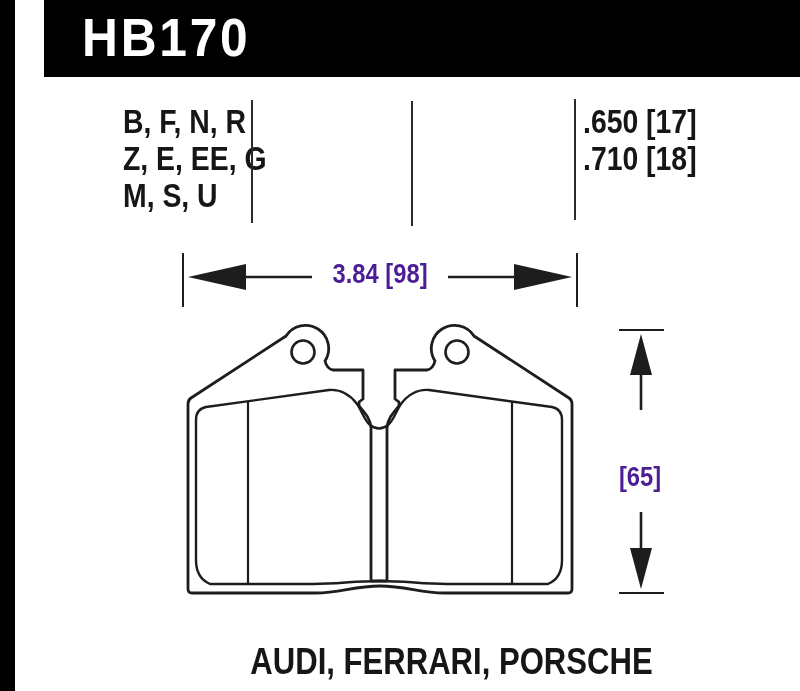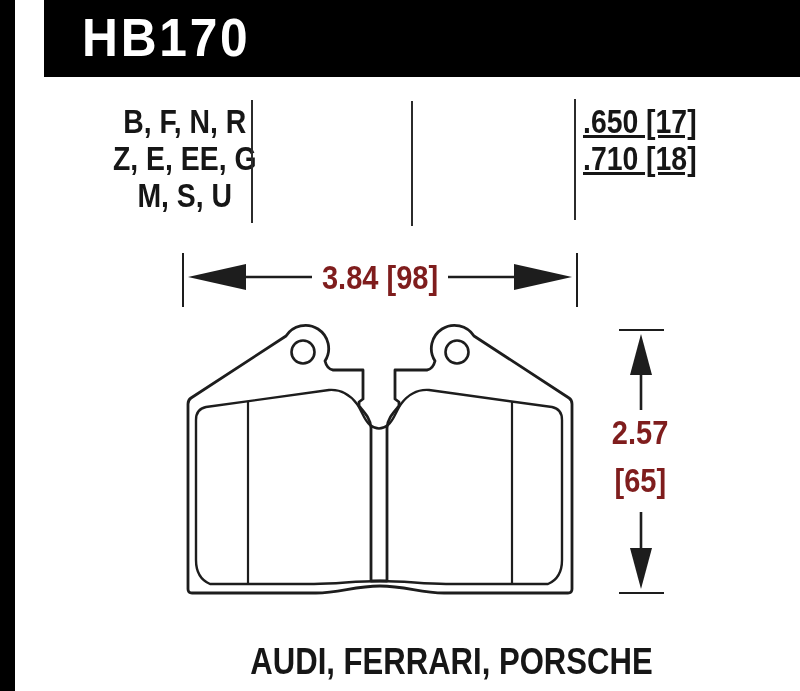--- a/index.html
+++ b/index.html
@@ -11,30 +11,30 @@
   .topbar{position:absolute;left:0;top:0;width:800px;height:77px;background:#000000;margin-left:44px;}
   .leftbar{position:absolute;left:0;top:0;width:15px;height:691px;background:#000000;}
 
   .pn{position:absolute;left:38px;top:6px;color:#ffffff;font-size:54px;font-weight:bold;
       letter-spacing:3px;transform:scaleX(0.92);transform-origin:0 0;white-space:nowrap;}
 
   
   .col{position:absolute;top:103px;font-weight:bold;font-size:33px;color:#161616;}
   .cell{height:37px;line-height:37px;transform:scaleX(0.86);transform-origin:0 50%;
         white-space:nowrap;}
-  .col.compounds{left:113px;text-align:center;}
+  .col.compounds{left:123px;}
   .col.fmsi{left:263px;}
-  .col.thickness{left:583px;text-decoration:underline;}
+  .col.thickness{left:583px;}
   .vrule{position:absolute;width:2px;background:#2b2b2b;}
   .vrule.r1{left:251px;top:100px;height:123px;}
   .vrule.r2{left:411px;top:101px;height:125px;}
   .vrule.r3{left:574px;top:99px;height:121px;}
 
   
-  .dimlabel{position:absolute;font-weight:bold;font-size:33px;color:#7f1d1d;
+  .dimlabel{position:absolute;font-weight:bold;font-size:27px;color:#4c1d95;
             text-align:center;white-space:nowrap;}
   .dimlabel>span{display:inline-block;transform:scaleX(0.88);}
   .dim-w{left:290px;top:259px;width:180px;}
   .dim-h-in{left:590px;top:414px;width:100px;}
   .dim-h-mm{left:590px;top:462px;width:100px;text-align:center;}
 
   
   .apps{position:absolute;left:15px;top:641px;width:785px;text-align:center;
         font-weight:bold;font-size:37px;color:#161616;margin-left:44px;}
   .apps>span{display:inline-block;transform:scaleX(0.84);}
@@ -126,23 +126,20 @@
     <line class="ln" x1="248" y1="402" x2="248" y2="584" stroke-width="2.2"></line>
     <line class="ln" x1="512" y1="402" x2="512" y2="584" stroke-width="2.2"></line>
 
     <circle class="ln" cx="303" cy="352" r="11.5" stroke-width="2.6"></circle>
     <circle class="ln" cx="457" cy="352" r="11.5" stroke-width="2.6"></circle>
   </svg>
 
   <div class="dimlabel dim-w">
     <span>3.84 [98]</span>
   </div>
-  <div class="dimlabel dim-h-in">
-    <span>2.57</span>
-  </div>
   <div class="dimlabel dim-h-mm">
     <span>[65]</span>
   </div>
 
   <div class="apps">
     <span>AUDI, FERRARI, PORSCHE</span>
   </div>
 
 </div>
 

